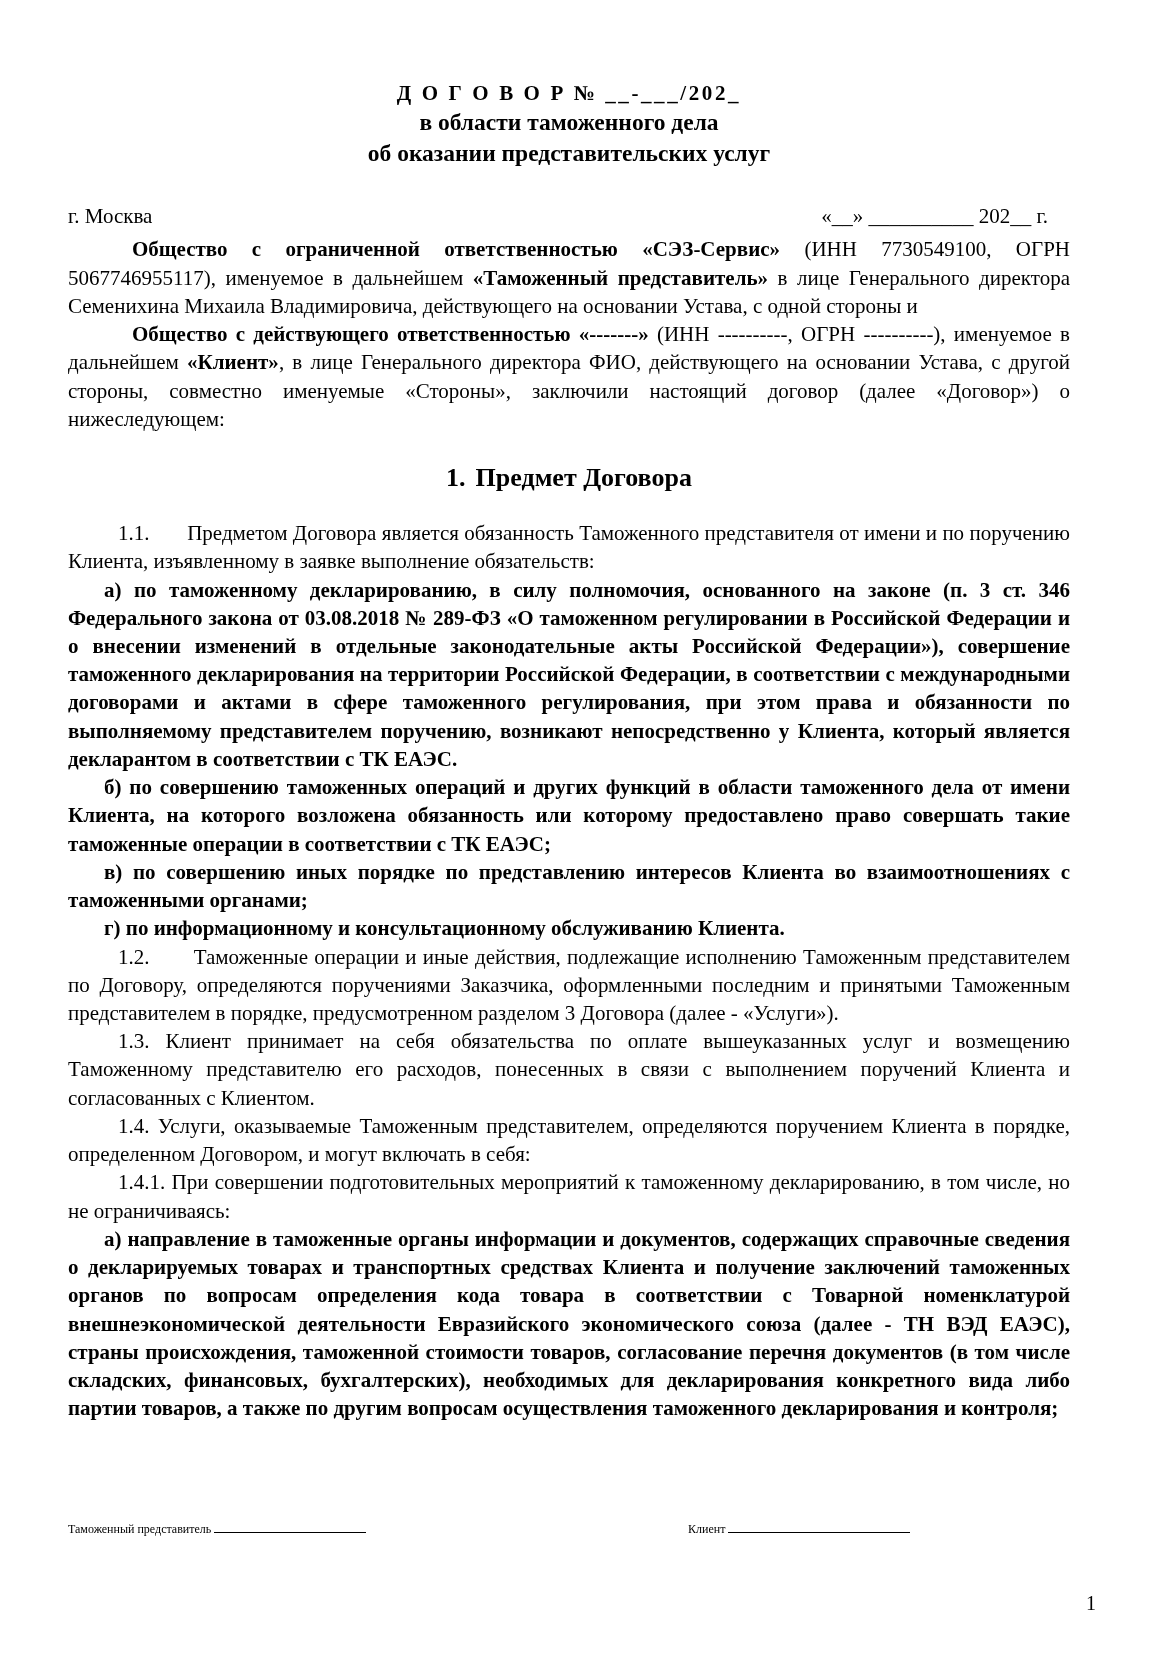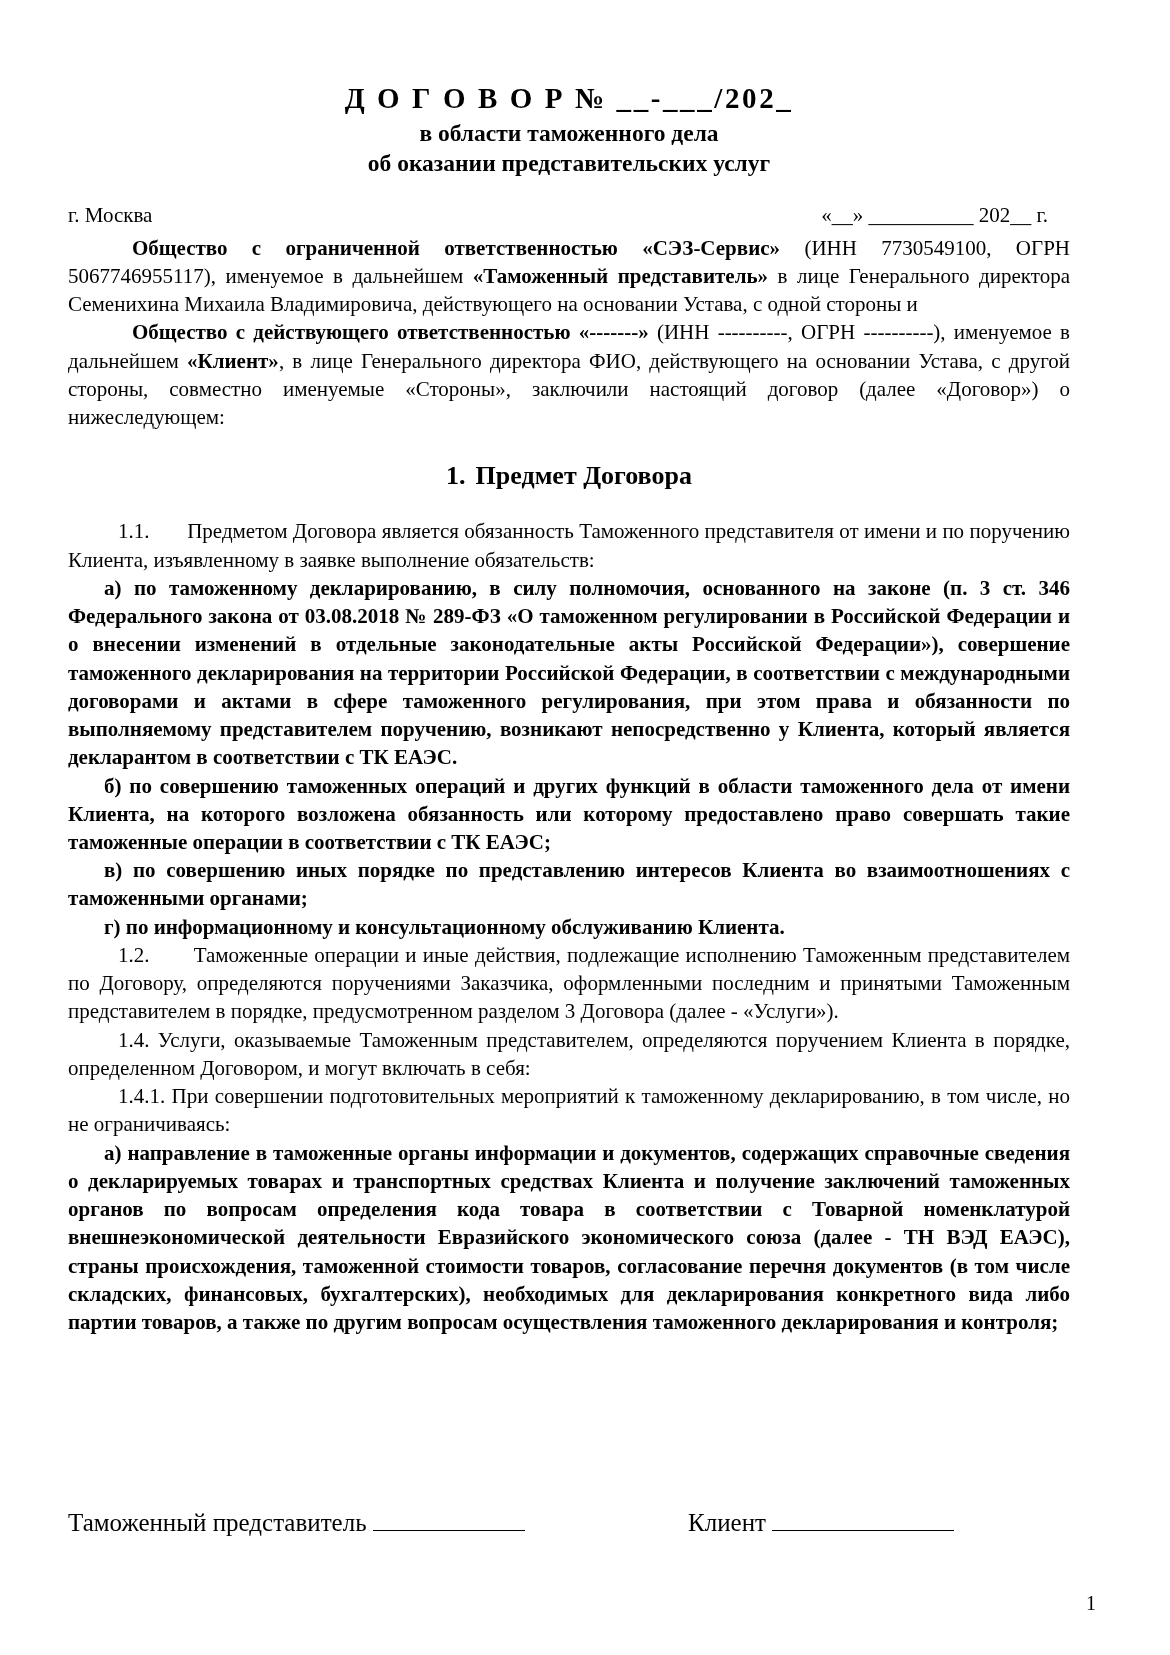--- a/index.html
+++ b/index.html
@@ -22,31 +22,31 @@
   }
   .title-block {
     text-align: center;
     font-weight: bold;
     font-size: 23.5px;
     line-height: 1.30;
     margin-top: 10px;
   }
   .title-main {
     letter-spacing: 2.6px;
-    font-size: 29px;
+    font-size: 21px;
   }
   .title-sub {
     letter-spacing: 0;
   }
   .datebar {
     display: flex;
     justify-content: space-between;
     align-items: baseline;
     font-size: 21px;
-    margin-top: 24px;
+    margin-top: 36px;
     margin-bottom: 6px;
   }
   .datebar .city { white-space: pre; }
   .datebar .date { white-space: pre; padding-right: 22px; }
 
   p.body {
     font-size: 21px;
     line-height: 1.345;
     text-align: justify;
     text-justify: inter-word;
@@ -66,21 +66,21 @@
   .section-head .num { margin-right: 10px; }
 
   b.strong { font-weight: bold; margin-top: 36px; }
 
   .footer {
     position: absolute;
     left: 68px;
     right: 100px;
     bottom: 118px;
     display: flex;
-    font-size: 25px;
+    font-size: 12px;
     margin-top: 48px;
   }
   .footer .left { width: 620px; white-space: pre; }
   .footer .right { white-space: pre; }
   .uline {
     display: inline-block;
     border-bottom: 1.3px solid #000;
     vertical-align: baseline;
   }
   .u-sig-1 { width: 152px; }
@@ -120,20 +120,21 @@
   <p class="body smallindent">а) по таможенному декларированию, в силу полномочия, основанного на законе (п. 3 ст. 346 Федерального закона от 03.08.2018 № 289-ФЗ «О таможенном регулировании в Российской Федерации и о внесении изменений в отдельные законодательные акты Российской Федерации»), совершение таможенного декларирования на территории Российской Федерации, в соответствии с международными договорами и актами в сфере таможенного регулирования, при этом права и обязанности по выполняемому представителем поручению, возникают непосредственно у Клиента, который является декларантом в соответствии с ТК ЕАЭС.</p>
 
   <p class="body smallindent">б) по совершению таможенных операций и других функций в области таможенного дела от имени Клиента, на которого возложена обязанность или которому предоставлено право совершать такие таможенные операции в соответствии с ТК ЕАЭС;</p>
 
   <p class="body smallindent">в) по совершению иных порядке по представлению интересов Клиента во взаимоотношениях с таможенными органами;</p>
 
   <p class="body smallindent">г) по информационному и консультационному обслуживанию Клиента.</p>
 
   <p class="body tight"><span>1.2.</span>&nbsp;&nbsp;&nbsp;&nbsp;&nbsp;&nbsp;&nbsp;<span>Таможенные операции и иные действия, подлежащие исполнению Таможенным представителем по Договору, определяются поручениями Заказчика, оформленными последним и принятыми Таможенным представителем в порядке, предусмотренном разделом 3 Договора (далее - «Услуги»).</span></p>
 
+  <p class="body tight">1.3. Клиент принимает на себя обязательства по оплате вышеуказанных услуг и возмещению Таможенному представителю его расходов, понесенных в связи с выполнением поручений Клиента и согласованных с Клиентом.</p>
 
   <p class="body tight">1.4. Услуги, оказываемые Таможенным представителем, определяются поручением Клиента в порядке, определенном Договором, и могут включать в себя:</p>
 
   <p class="body tight">1.4.1. При совершении подготовительных мероприятий к таможенному декларированию, в том числе, но не ограничиваясь:</p>
 
   <p class="body smallindent">а) направление в таможенные органы информации и документов, содержащих справочные сведения о декларируемых товарах и транспортных средствах Клиента и получение заключений таможенных органов по вопросам определения кода товара в соответствии с Товарной номенклатурой внешнеэкономической деятельности Евразийского экономического союза (далее - ТН ВЭД ЕАЭС), страны происхождения, таможенной стоимости товаров, согласование перечня документов (в том числе складских, финансовых, бухгалтерских), необходимых для декларирования конкретного вида либо партии товаров, а также по другим вопросам осуществления таможенного декларирования и контроля;</p>
 
   <div class="footer">
     <div class="left"><span>Таможенный представитель</span> <span class="uline u-sig-1"></span></div>
     <div class="right"><span>Клиент</span> <span class="uline u-sig-2"></span></div>

